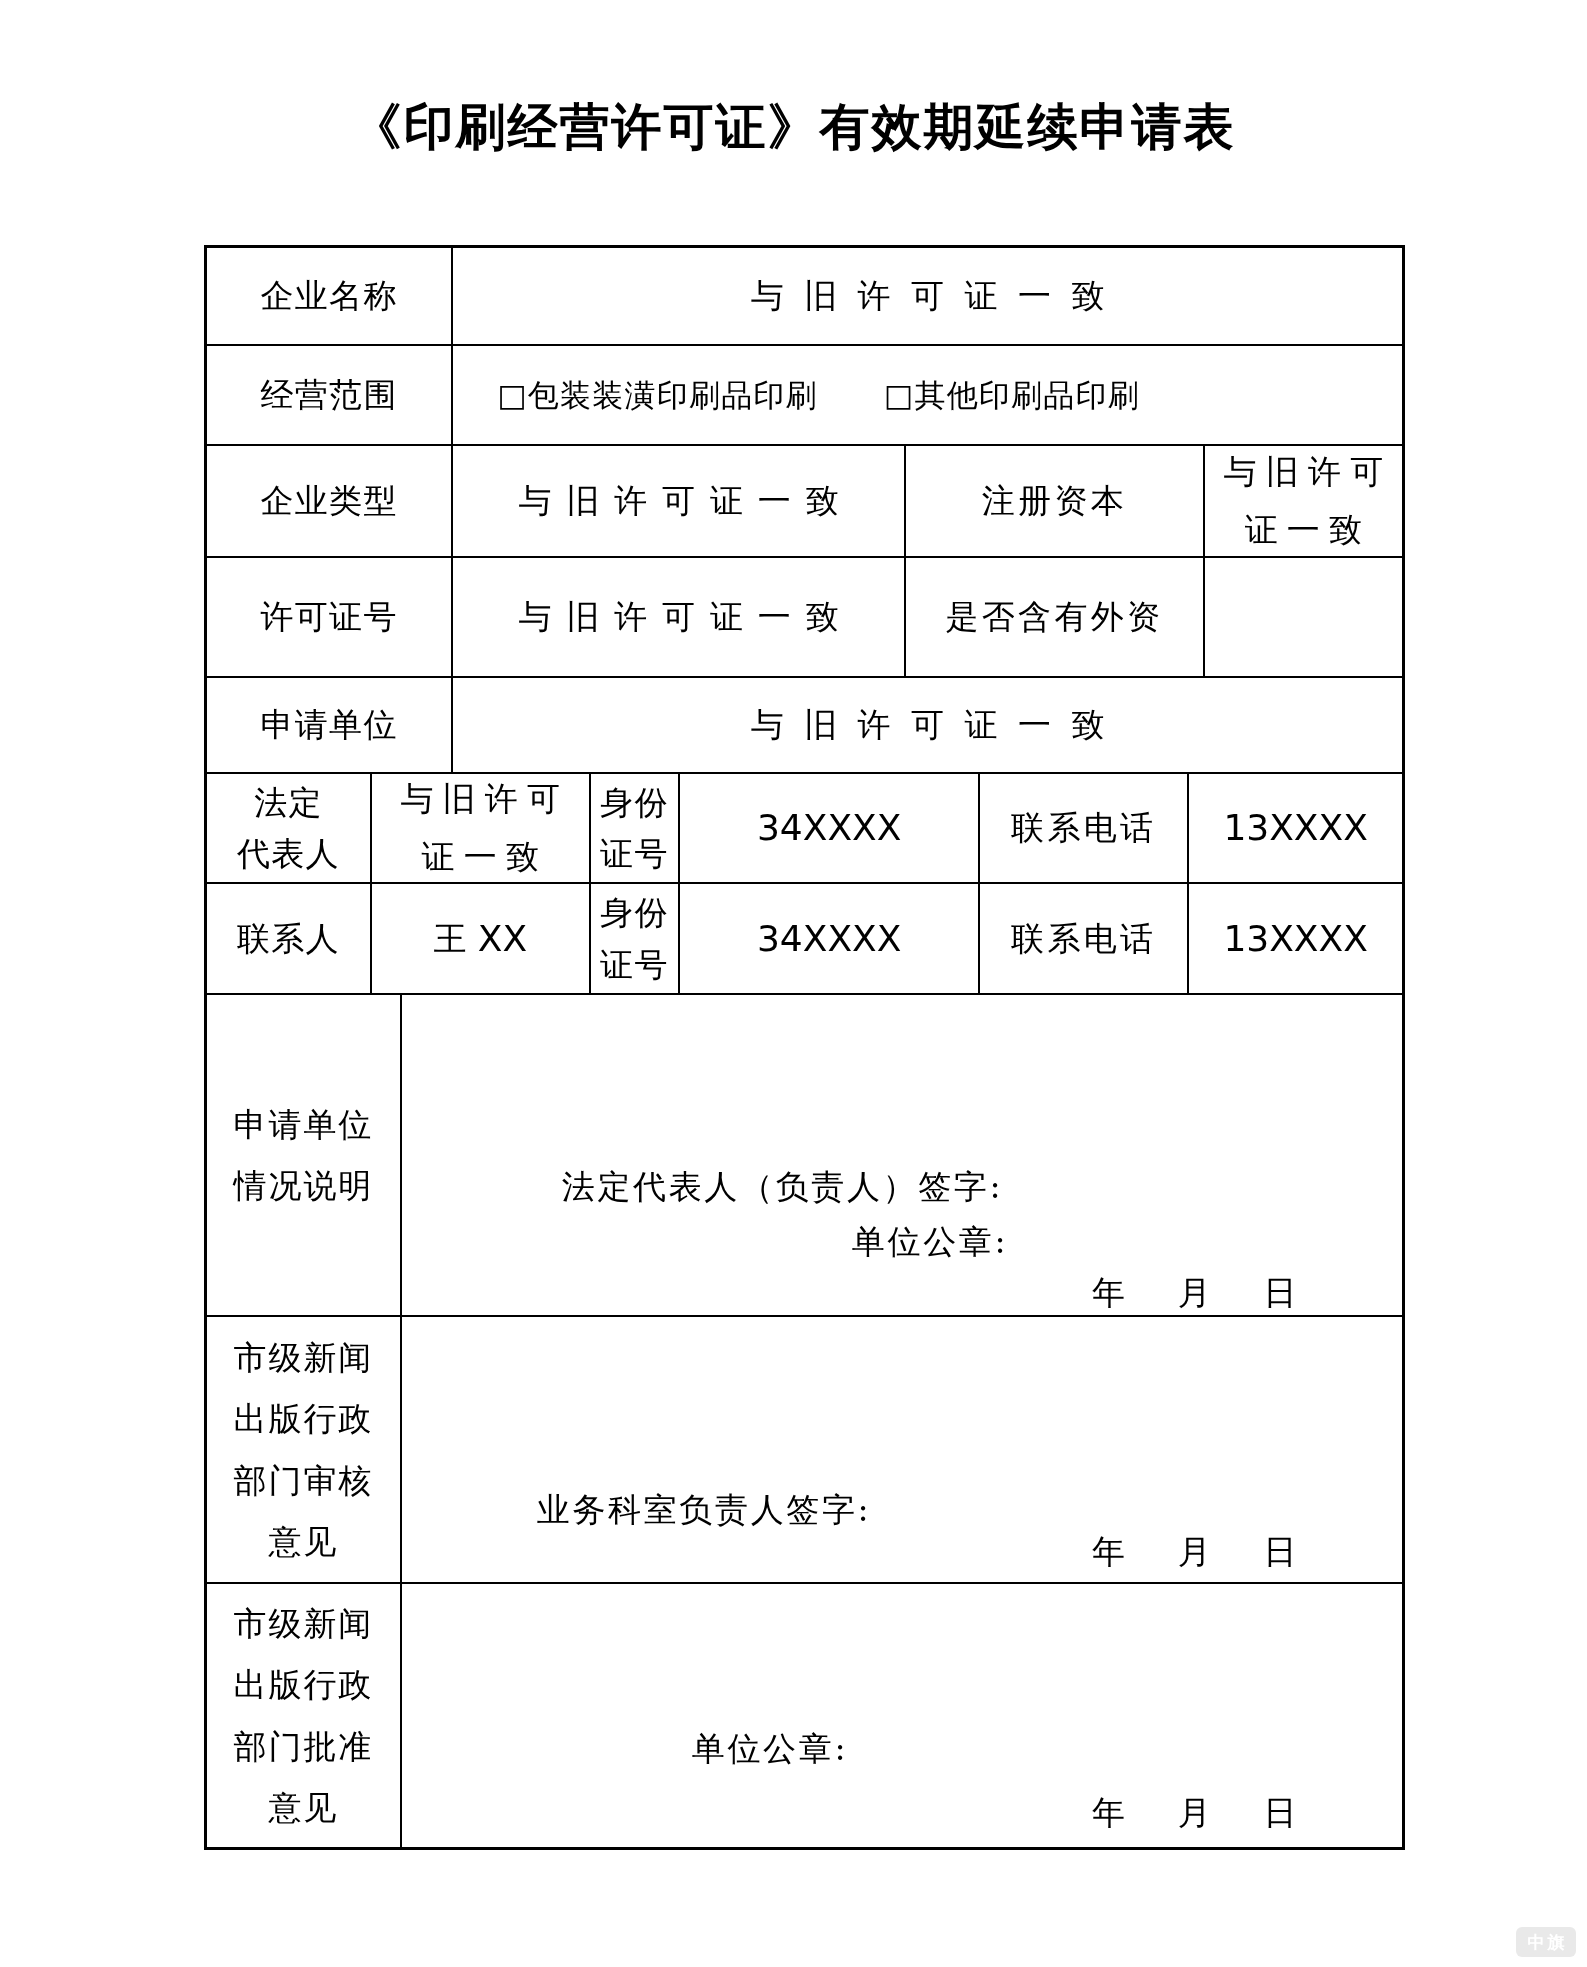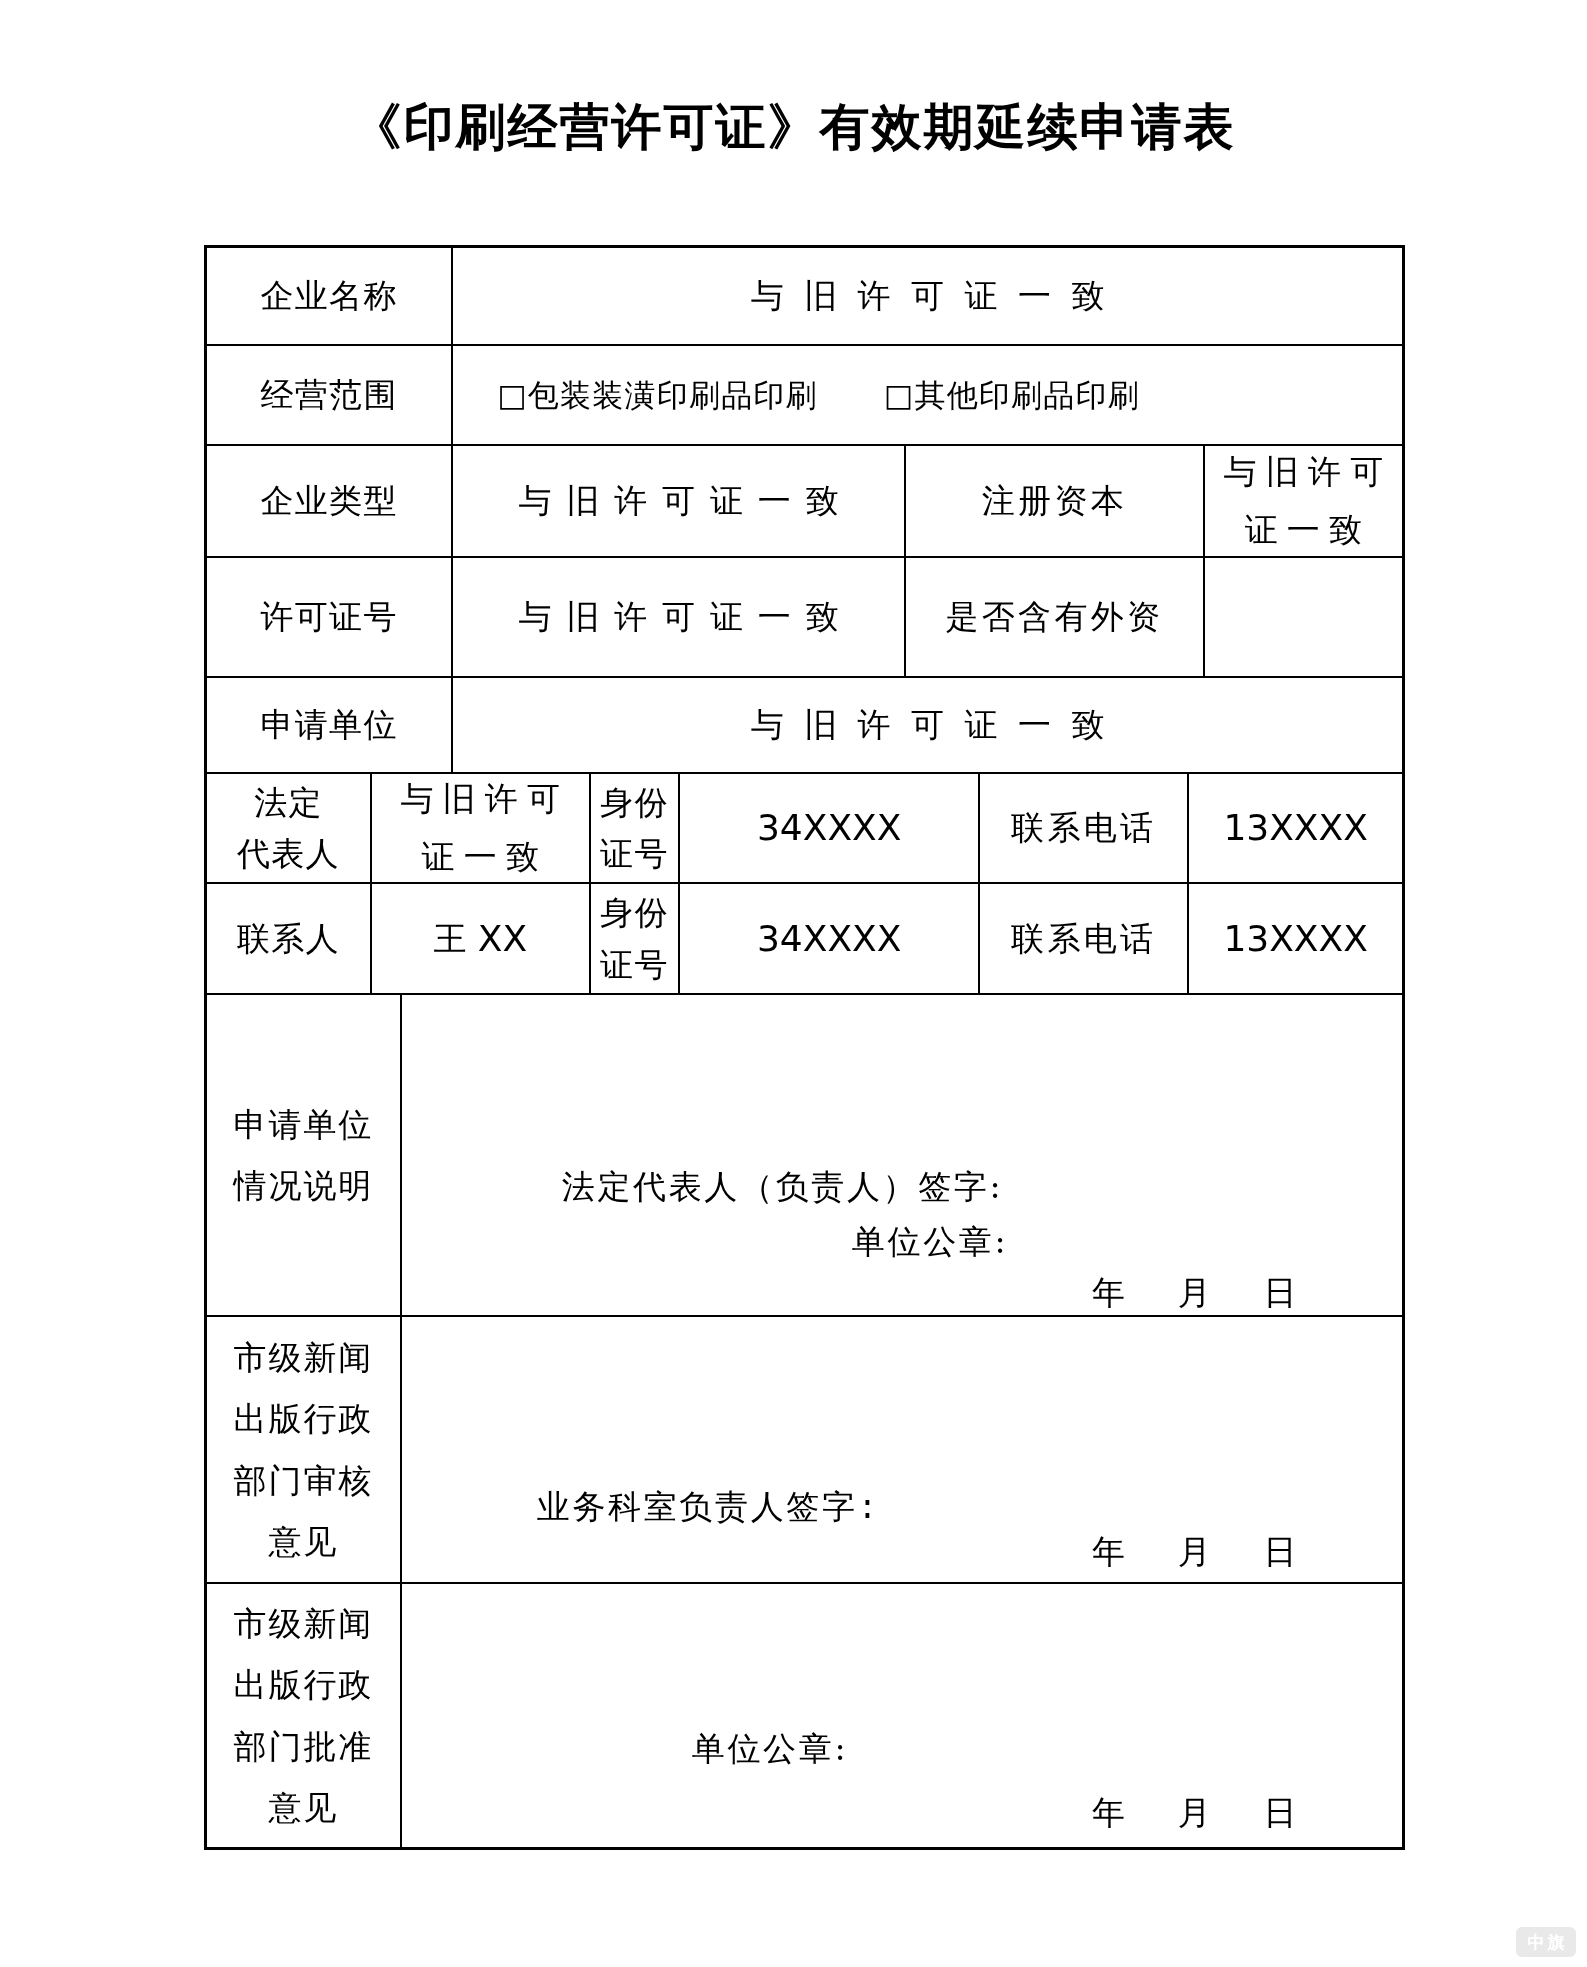--- a/index.html
+++ b/index.html
@@ -46,21 +46,21 @@
   .biglab{line-height:1.85;letter-spacing:.06em;}
   .opts{justify-content:flex-start;padding-left:44px;font-size:31px;white-space:nowrap;}
   .opt{display:flex;align-items:center;}
   .opt+.opt{margin-left:66px;}
   .bigcell{position:relative;display:block;}
   .abs{position:absolute;white-space:pre;font-size:33px;letter-spacing:.08em;}
   .date{letter-spacing:.3em;}
   .r8-sign{left:16%;top:52%;}
   .r8-seal{left:45%;top:69%;}
   .r8-date{left:69%;top:85%;}
-  .r9-sign{left:13.5%;top:63%;font-family:Liberation Mono, monospace;}
+  .r9-sign{left:13.5%;top:63%;}
   .r9-date{left:69%;top:79%;}
   .r10-seal{left:29%;top:53%;}
   .r10-date{left:69%;top:77%;}
   .watermark{
     position:absolute;left:1516px;top:1927px;width:60px;height:30px;
     background:#e9e9e9;color:#ffffff;border-radius:6px;
     display:flex;align-items:center;justify-content:center;
     font-family:"DejaVu Sans","Liberation Sans",sans-serif;
     font-size:17px;font-weight:700;letter-spacing:3px;text-indent:3px;
   }

